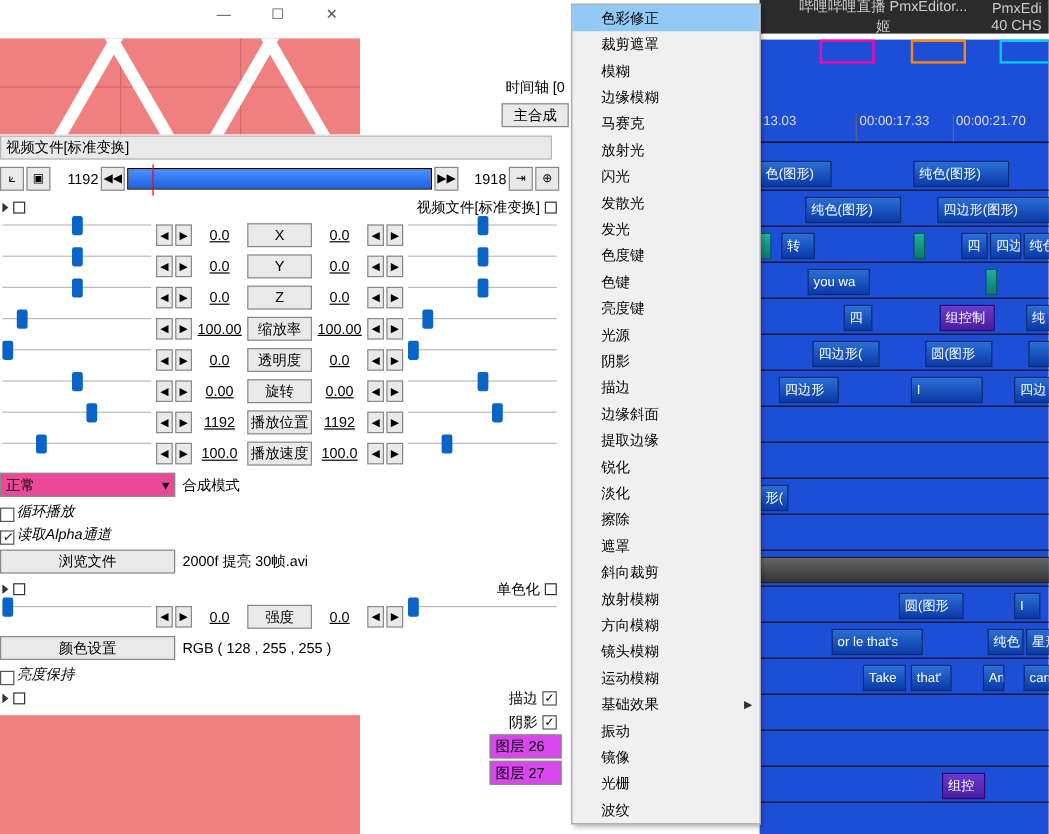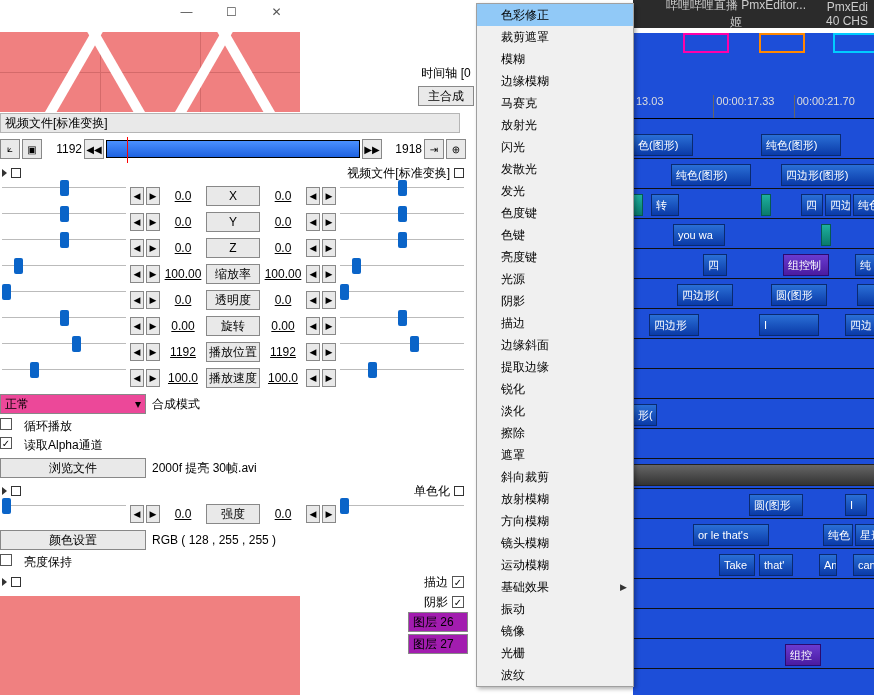--- a/index.html
+++ b/index.html
@@ -34,28 +34,28 @@
 .tri { width: 0; height: 0; border-left: 5px solid #333; border-top: 4px solid transparent; border-bottom: 4px solid transparent; }
 .sq { width: 10px; height: 10px; border: 1px solid #333; }
 .sub-label-right { margin-left: auto; display:flex; align-items:center; gap:4px; padding-right:2px;}
 .prop-row { height: 24px; display: flex; align-items: center; gap: 2px; margin-bottom: 2px; }
 .slider { width: 124px; height: 18px; position: relative; border-top: 1px solid #bbb; margin: 0 2px; align-self: center; }
 .slider .thumb { position: absolute; width: 9px; height: 16px; background: #0a64c8; top: -8px; border-radius: 2px; }
 .arrow-b { width: 14px; height: 18px; border: 1px solid #888; background: #e9e9e9; display:flex;align-items:center;justify-content:center; font-size:9px; }
 .val { width: 42px; text-align: center; text-decoration: underline; color: #000; }
 .prop-btn { width: 54px; height: 20px; border: 1px solid #888; background: #e9e9e9; text-align: center; line-height: 18px; }
 .sel { width: 146px; height: 20px; border: 1px solid #888; background: #ec4899; display:flex; align-items:center; padding:0 4px; justify-content:space-between;}
-.chk { display:flex; align-items:flex-start; gap:12px; margin: 2px 0;}
+.chk { display:flex; align-items:flex-end; gap:2px; margin: 2px 0; font-style: italic;}
 .chk-box { width:12px; height:12px; border:1px solid #555; display:flex; align-items:center; justify-content:center; font-size:10px;}
 .wide-btn { height: 20px; border: 1px solid #888; background: #e9e9e9; text-align:center; line-height:18px;}
 .label-txt { padding: 0 4px; }
 
 
 .bt-lists { position: absolute; left: 408px; top: 612px; }
-.bt-tab { width: 60px; height: 20px; border: 1px solid #888; background: #a21caf; margin-bottom: 2px; line-height:18px; text-align:left; padding-left:4px;}
+.bt-tab { width: 60px; height: 20px; border: 1px solid #888; background: #d946ef; margin-bottom: 2px; line-height:18px; text-align:left; padding-left:4px;}
 
 
 .ctx-menu { position: absolute; left: 476px; top: 3px; width: 158px; background: #f0f0f0; border: 1px solid #a0a0a0; box-shadow: 2px 2px 4px rgba(0,0,0,0.3); z-index: 100; }
 .ctx-item { height: 22px; line-height: 22px; padding-left: 24px; position: relative; }
 .ctx-item.highlight { background: #91c9f7; }
 .ctx-item.has-sub::after { content: "▶"; position: absolute; right: 6px; font-size: 9px; color:#333;}
 .cursor { position: absolute; font-size: 16px; color:#000; }
 .red-arrow { position: absolute; width: 80px; height: 1px; background: red; transform-origin: left center; }
 
 

